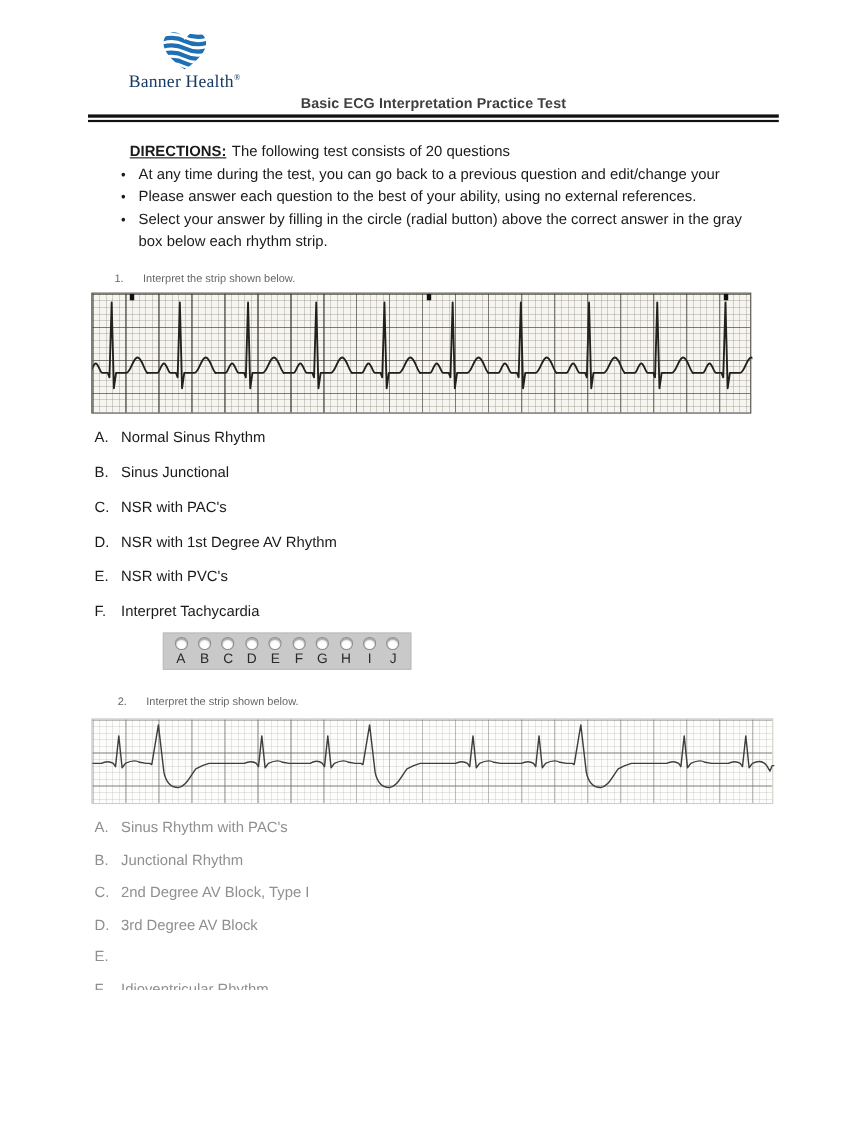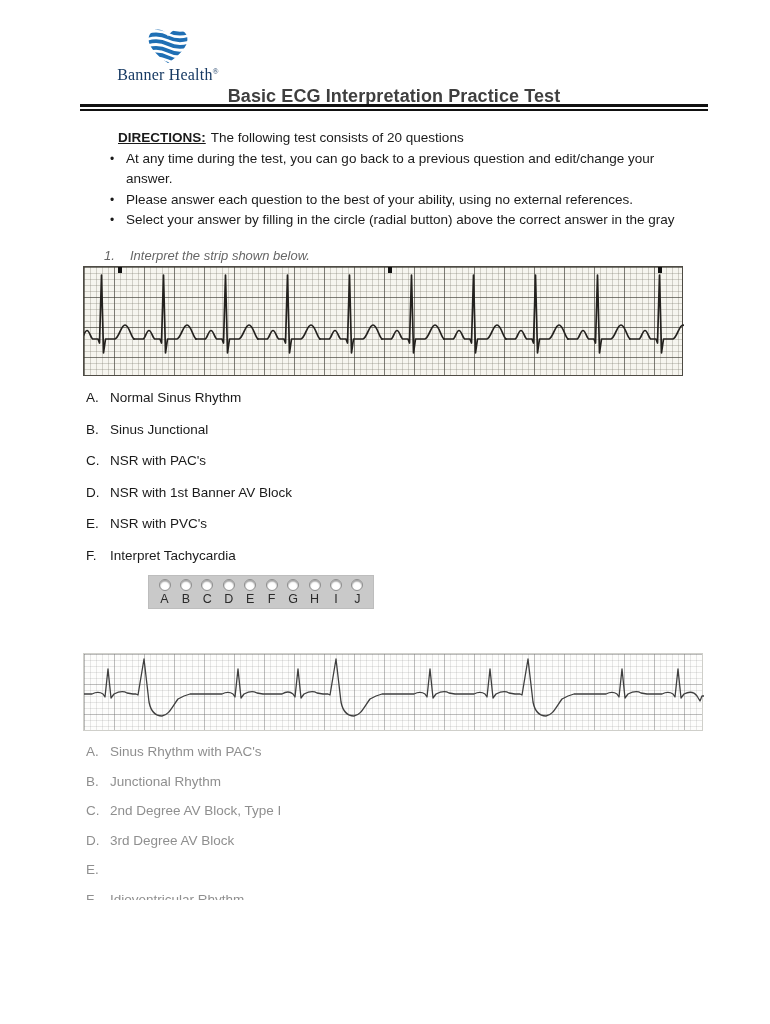--- a/index.html
+++ b/index.html
@@ -14,38 +14,38 @@
   
   .logo-block { position:absolute; left:98px; top:25px; width:140px; text-align:center; }
   .heart-icon { display:block; margin:0 auto 1px auto; }
   .brand-name {
     font-family:"Liberation Serif", serif;
     font-size:16px; color:#173a63; letter-spacing:.2px; white-space:nowrap;
   }
   .brand-name sup { font-size:8px; }
   .page-title {
     position:absolute; left:80px; top:86px; width:628px;
-    text-align:center; font-size:18px; font-weight:bold; color:#3f3f3f;
+    text-align:center; font-size:13px; font-weight:bold; color:#3f3f3f;
     letter-spacing:.1px;
   }
   .header-rule {
     position:absolute; left:80px; top:104px; width:628px; height:7px;
     border-top:3px solid #111; border-bottom:2px solid #111;
   }
 
   
   .directions { position:absolute; left:103px; top:128px; width:600px; font-size:13.5px; line-height:20.5px; }
   .dir-label { font-weight:bold; text-decoration:underline;margin-left:15px; }
   .dir-intro { margin-left:5px; }
   .b-row { display:flex; }
   .b-marker { width:16px; margin-left:7px; flex:0 0 16px; font-size:12px; }
   .b-text { flex:1; }
 
   
-  .prompt { position:absolute; font-size:13px; color:#666666;font-style:italic; }
+  .prompt { position:absolute; font-size:10px; color:#666666; }
   .q-num { display:inline-block; width:26px; }
 
   
   .strip { position:absolute; }
   .strip1 {
     left:83px; top:266px; width:600px; height:110px;
     background-color:#f6f5ef;
     background-image:
       repeating-linear-gradient(to right, rgba(55,54,48,.55) 0 1px, transparent 1px 30px),
       repeating-linear-gradient(to bottom, rgba(55,54,48,.55) 0 1px, transparent 1px 30px),
@@ -119,30 +119,30 @@
 
   <div class="directions">
     <div>
       <span class="dir-label">DIRECTIONS:</span><span class="dir-intro">The following test consists of 20 questions</span>
     </div>
     <div class="b-row">
       <span class="b-marker">•</span>
       <span class="b-text">At any time during the test, you can go back to a previous question and edit/change your</span>
     </div>
     <div class="b-row">
-      <span class="b-marker"></span>
-      <span class="b-text">answer.</span>
-    </div>
-    <div class="b-row">
       <span class="b-marker">•</span>
       <span class="b-text">Please answer each question to the best of your ability, using no external references.</span>
     </div>
     <div class="b-row">
       <span class="b-marker">•</span>
       <span class="b-text">Select your answer by filling in the circle (radial button) above the correct answer in the gray</span>
+    </div>
+    <div class="b-row">
+      <span class="b-marker"></span>
+      <span class="b-text">box below each rhythm strip.</span>
     </div>
   </div>
 
   <div class="prompt" style="left:104px; top:248px;">
     <span class="q-num">1.</span><span>Interpret the strip shown below.</span>
   </div>
 
   <div class="strip strip1">
     <svg width="600" height="110" viewBox="0 0 600 110">
       <defs>
@@ -172,21 +172,21 @@
     <div class="opt">
         <span class="opt-letter">B.</span>
         <span>Sinus Junctional</span>
       </div>
     <div class="opt">
         <span class="opt-letter">C.</span>
         <span>NSR with PAC's</span>
       </div>
     <div class="opt">
         <span class="opt-letter">D.</span>
-        <span>NSR with 1st Banner AV Block</span>
+        <span>NSR with 1st Degree AV Rhythm</span>
       </div>
     <div class="opt">
         <span class="opt-letter">E.</span>
         <span>NSR with PVC's</span>
       </div>
     <div class="opt">
         <span class="opt-letter">F.</span>
         <span>Interpret Tachycardia</span>
       </div>
   </div>
@@ -227,20 +227,23 @@
     <div class="cell">
         <span class="radio"></span>
         <span class="cell-letter">I</span>
       </div>
     <div class="cell">
         <span class="radio"></span>
         <span class="cell-letter">J</span>
       </div>
   </div>
 
+  <div class="prompt" style="left:107px; top:633px;">
+    <span class="q-num">2.</span><span>Interpret the strip shown below.</span>
+  </div>
 
   <div class="strip strip2">
     <svg width="620" height="78" viewBox="0 0 620 78">
       <path fill="none" stroke="#3f3f3f" stroke-width="1.3" stroke-linejoin="round" stroke-linecap="round" d="M0,40 H8 C12,38 16,38 19,40 L21,43 L24,15 L27,44 L30,40 C34,38 39,36.5 43,39 L49,40
            H52 L54,41 L60,5 L65,48 C67,58 71,62 78,62 C85,61 88,53 94,45 L100,42 L106,40
            H138 C142,38 146,38 149,40 L151,43 L154,15 L157,44 L160,40 C164,38 169,36.5 173,39 L179,40
            H198 C202,37.5 206,37.5 209,40 L211,43 L214,15 L217,44 L220,40 C224,38 229,36.5 233,39 L239,40
            H244 L246,41 L252,5 L257,48 C259,58 263,62 270,62 C277,61 280,53 286,45 L292,42 L298,40
            H330 C334,38 338,38 341,40 L343,43 L346,15 L349,44 L352,40 C356,38 361,36.5 365,39 L371,40
            H390 C394,38 398,38 401,40 L403,43 L406,15 L409,44 L412,40 C416,38 421,36.5 425,39 L431,40

